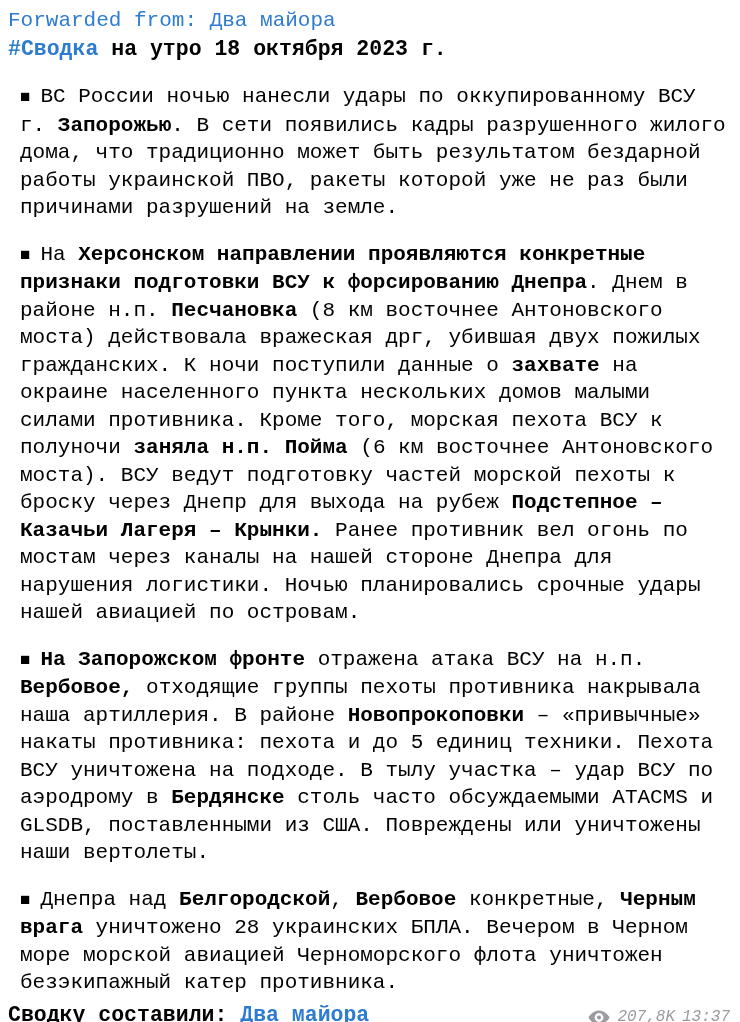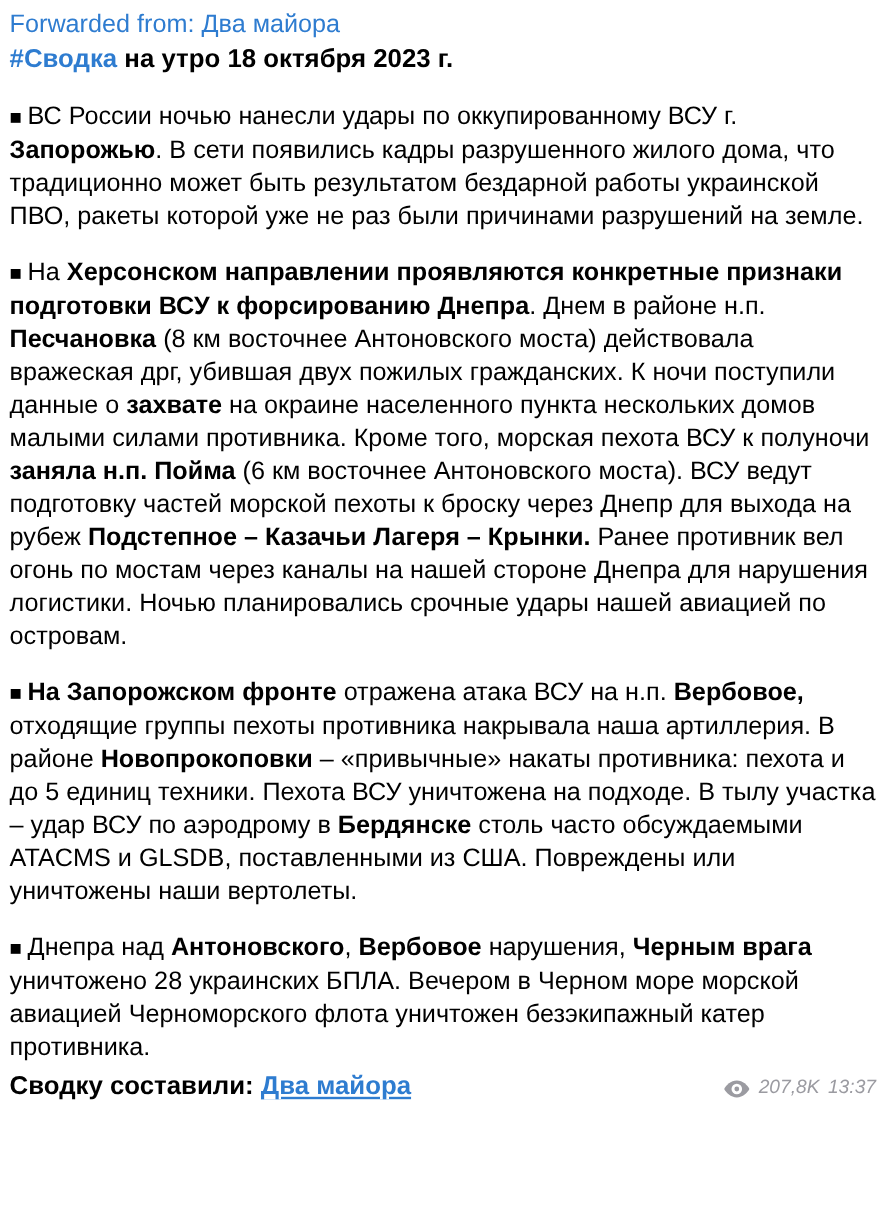--- a/index.html
+++ b/index.html
@@ -15,20 +15,21 @@
     font-family: "Liberation Sans", "DejaVu Sans", sans-serif;
   }
   .message {
     width: 740px;
     height: 1022px;
     padding: 7px 10px 6px 8px;
     overflow: hidden;
     color: var(--text);
     font-size: 21px;
     line-height: 27px;
+    font-family: Liberation Mono, monospace;
   }
   .fwd-header {
     color: var(--accent);
     font-size: 21px;
     line-height: 28px;
     cursor: pointer;
   }
   .msg-title {
     font-weight: bold;
     font-size: 21.5px;
@@ -38,20 +39,21 @@
     color: var(--accent);
     font-weight: bold;
     text-decoration: none;
     cursor: pointer;
   }
   .para {
     margin-top: 19px;
     font-size: 21px;
     line-height: 27.5px;
     color: var(--text);
+    margin-left: 12px;
   }
   .b { font-weight: bold; }
   .bullet { font-size: 17px; }
   .msg-footer {
     margin-top: 4px;
     display: flex;
     justify-content: space-between;
     align-items: flex-end;
     gap: 12px;
   }
@@ -88,21 +90,21 @@
   </div>
 
   <div class="msg-title">
     <a class="hashtag">#Сводка</a><span> на утро 18 октября 2023 г.</span>
   </div>
 
   <div>
       <p class="para"><span class="bullet">■ </span><span>ВС России ночью нанесли удары по оккупированному ВСУ г. </span><span class="b">Запорожью</span><span>. В сети появились кадры разрушенного жилого дома, что традиционно может быть результатом бездарной работы украинской ПВО, ракеты которой уже не раз были причинами разрушений на земле.</span></p>
       <p class="para"><span class="bullet">■ </span><span>На </span><span class="b">Херсонском направлении проявляются конкретные признаки подготовки ВСУ к форсированию Днепра</span><span>. Днем в районе н.п. </span><span class="b">Песчановка</span><span> (8 км восточнее Антоновского моста) действовала вражеская дрг, убившая двух пожилых гражданских. К ночи поступили данные о </span><span class="b">захвате</span><span> на окраине населенного пункта нескольких домов малыми силами противника. Кроме того, морская пехота ВСУ к полуночи </span><span class="b">заняла н.п. Пойма</span><span> (6 км восточнее Антоновского моста). ВСУ ведут подготовку частей морской пехоты к броску через Днепр для выхода на рубеж </span><span class="b">Подстепное – Казачьи Лагеря – Крынки.</span><span> Ранее противник вел огонь по мостам через каналы на нашей стороне Днепра для нарушения логистики. Ночью планировались срочные удары нашей авиацией по островам.</span></p>
       <p class="para"><span class="bullet">■ </span><span class="b">На Запорожском фронте</span><span> отражена атака ВСУ на н.п. </span><span class="b">Вербовое,</span><span> отходящие группы пехоты противника накрывала наша артиллерия. В районе </span><span class="b">Новопрокоповки</span><span> – «привычные» накаты противника: пехота и до 5 единиц техники. Пехота ВСУ уничтожена на подходе. В тылу участка – удар ВСУ по аэродрому в </span><span class="b">Бердянске</span><span> столь часто обсуждаемыми ATACMS и GLSDB, поставленными из США. Повреждены или уничтожены наши вертолеты.</span></p>
-      <p class="para"><span class="bullet">■ </span><span>Днепра над </span><span class="b">Антоновского</span><span>, </span><span class="b">Вербовое</span><span> нарушения, </span><span class="b">Черным врага</span><span> уничтожено 28 украинских БПЛА. Вечером в Черном море морской авиацией Черноморского флота уничтожен безэкипажный катер противника.</span></p>
+      <p class="para"><span class="bullet">■ </span><span>Днепра над </span><span class="b">Белгородской</span><span>, </span><span class="b">Вербовое</span><span> конкретные, </span><span class="b">Черным врага</span><span> уничтожено 28 украинских БПЛА. Вечером в Черном море морской авиацией Черноморского флота уничтожен безэкипажный катер противника.</span></p>
     </div>
 
   <div class="msg-footer">
     <div class="composed">
       <span>Сводку составили: </span><a>Два майора</a>
     </div>
     <div class="meta">
       <span class="eye-icon">
         <svg width="22" height="15" viewBox="0 0 22 15">
           <path d="M11 0.5 C 16 0.5 20 4.5 21.5 7.5 C 20 10.5 16 14.5 11 14.5 C 6 14.5 2 10.5 0.5 7.5 C 2 4.5 6 0.5 11 0.5 Z" fill="#9b9ba1"></path>

